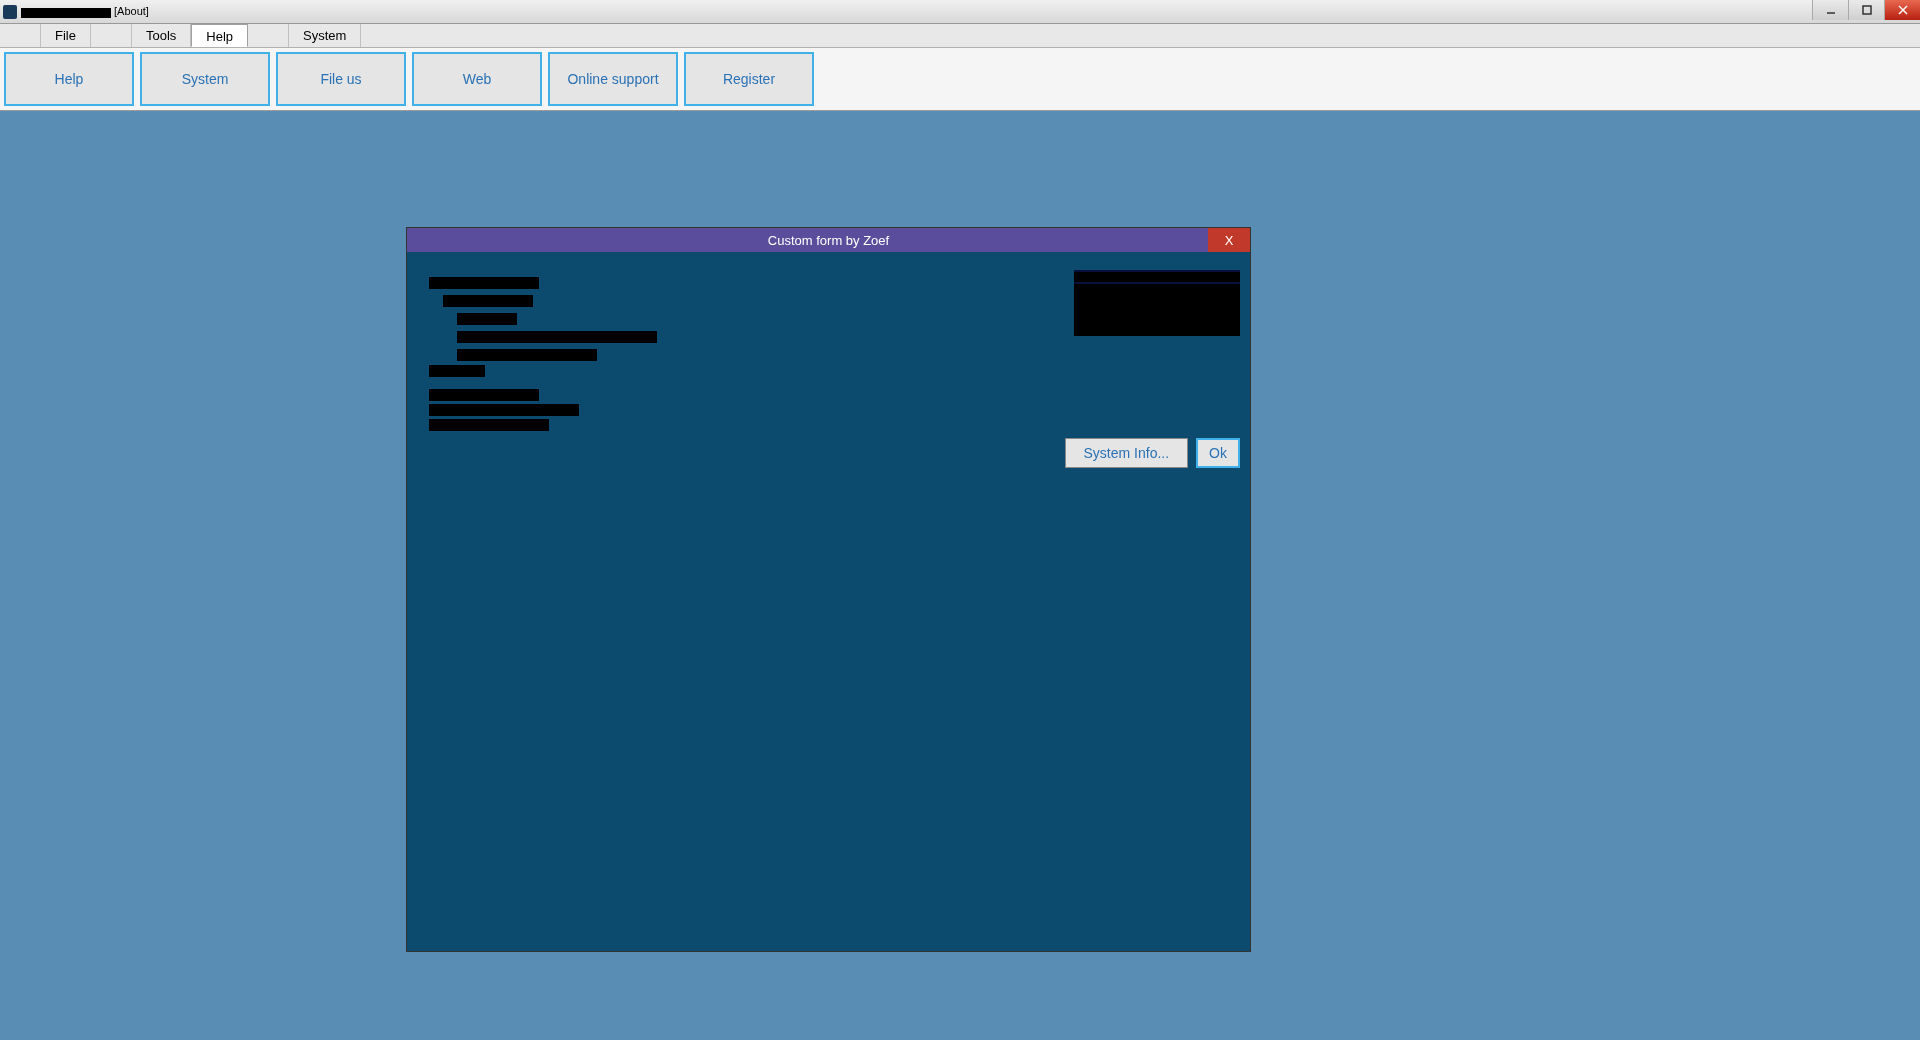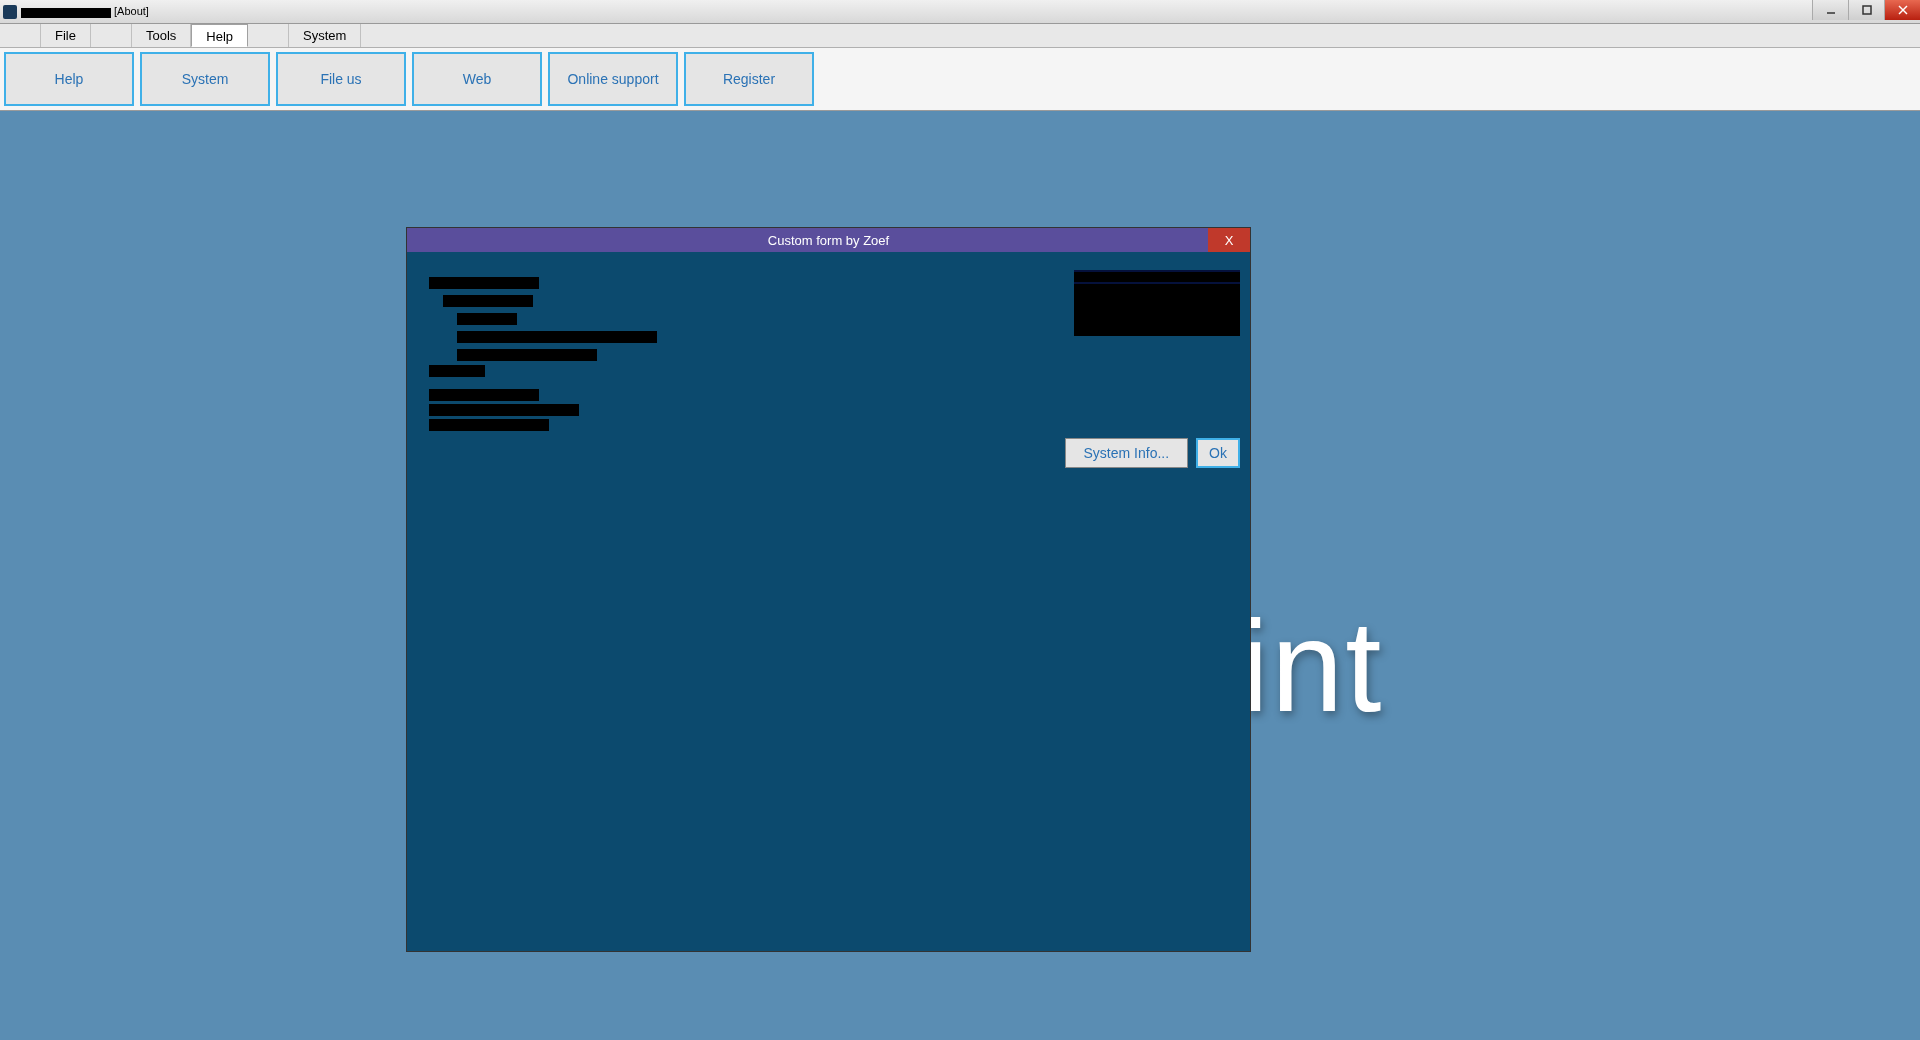--- a/index.html
+++ b/index.html
@@ -204,21 +204,20 @@
 <div class="ribbon">
   <div class="ribbon-btn">Help</div>
   <div class="ribbon-btn">System</div>
   <div class="ribbon-btn">File us</div>
   <div class="ribbon-btn">Web</div>
   <div class="ribbon-btn">Online support</div>
   <div class="ribbon-btn">Register</div>
 </div>
 
 <div class="workspace">
-  <div class="bg-text">int</div>
 
   <div class="dialog">
     <div class="dialog-title">
       <span>Custom form by Zoef</span>
       <div class="dialog-close">X</div>
     </div>
     <div class="dialog-body">
 
       <div class="info-block">
         <div class="line"><span class="link"><span class="r" style="width:110px"></span></span></div>

